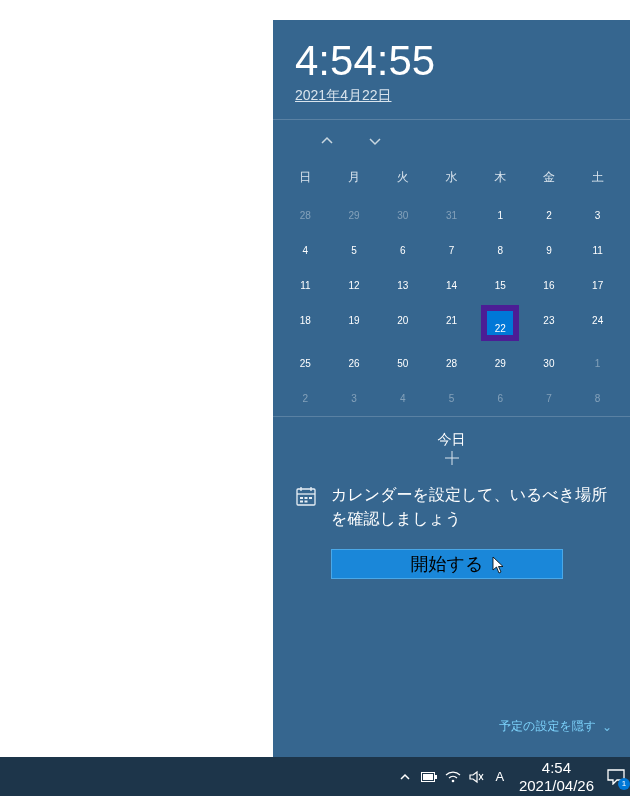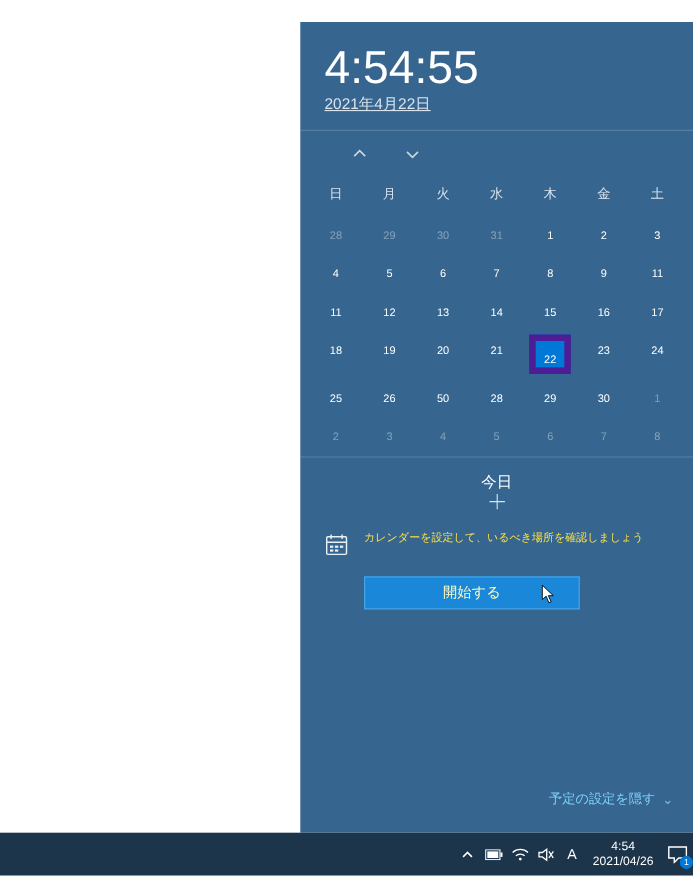--- a/index.html
+++ b/index.html
@@ -119,35 +119,35 @@
       gap: 14px;
       align-items: flex-start;
     }
     .calendar-icon {
       width: 22px;
       height: 22px;
       flex-shrink: 0;
       margin-top: 2px;
     }
     .events-text {
-      font-size: 10px;
+      font-size: 16px;
       line-height: 1.5;
-      color: #fde047;
+      color: #ffffff;
     }
     .start-btn {
       display: block;
       margin: 18px 0 0 36px;
-      width: 196px;
+      width: 232px;
       height: 30px;
       line-height: 28px;
       text-align: center;
       background: #1a87d9;
       border: 1px solid #4aa8e8;
-      font-size: 13px;
-      color: #fef9c3;
+      font-size: 18px;
+      color: #000000;
       cursor: pointer;
       position: relative;
     }
     .cursor-arrow {
       position: absolute;
       left: 160px;
       top: 6px;
       pointer-events: none;
     }
     .footer-link {
@@ -192,21 +192,21 @@
       justify-content: center;
       font-size: 13px;
     }
     .ime {
       font-size: 13px;
       width: 18px;
       text-align: center;
     }
     .clock-tray {
       text-align: center;
-      font-size: 11px;
+      font-size: 15px;
       line-height: 1.15;
       padding: 0 6px;
     }
     .action-center {
       width: 24px;
       height: 22px;
       position: relative;
       display: flex;
       align-items: center;
       justify-content: center;

